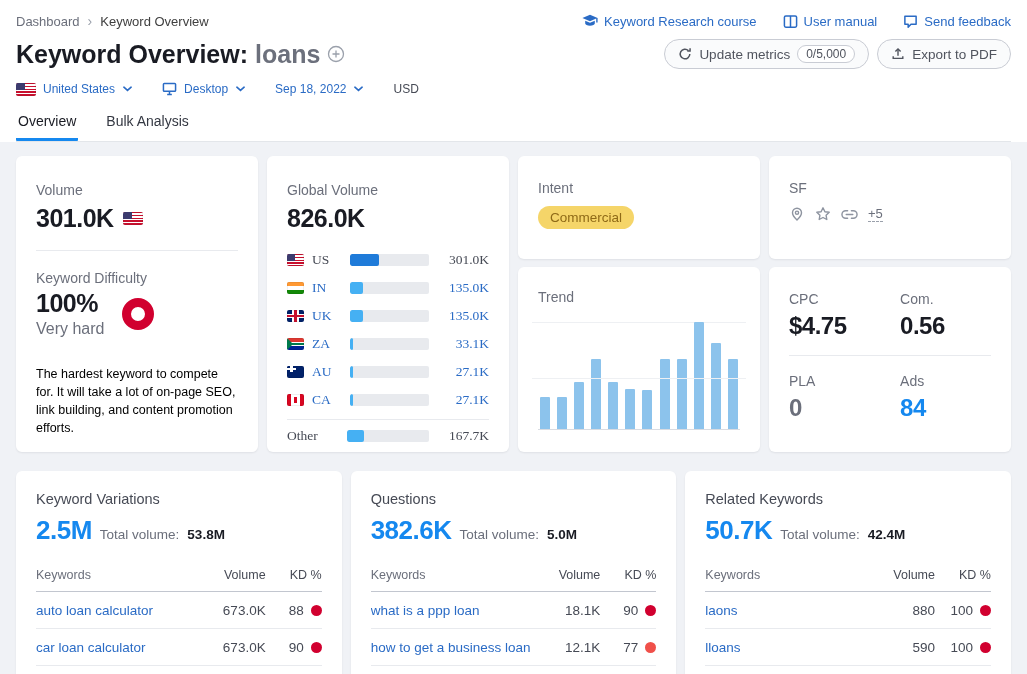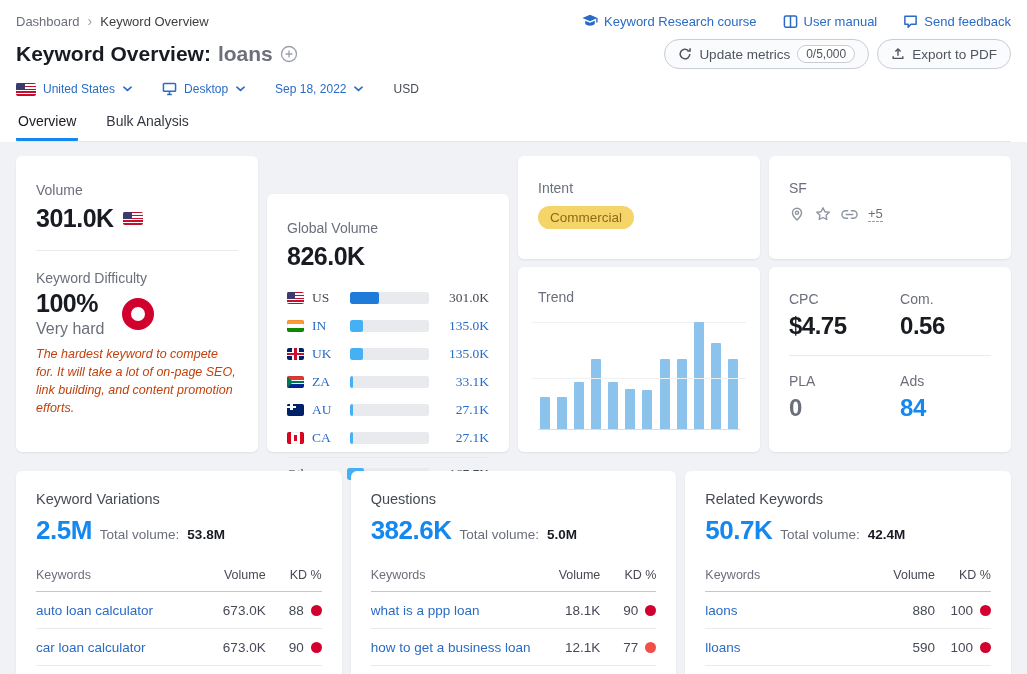--- a/index.html
+++ b/index.html
@@ -11,21 +11,21 @@
   .page-header { background:#fff; padding:13px 16px 0 16px; }
   .top-row { display:flex; justify-content:space-between; align-items:center; }
   .breadcrumb { font-size:13px; color:#6b6f7b; display:flex; align-items:center; gap:8px; }
   .breadcrumb .sep { color:#9aa0ab; font-size:14px; }
   .breadcrumb .crumb-current { color:#404040; }
   .header-links { display:flex; gap:26px; }
   .hlink { display:flex; align-items:center; gap:6px; font-size:13px; color:#2a6bc5; }
   .hlink svg { display:block; }
 
   .title-row { display:flex; justify-content:space-between; align-items:center; margin-top:10px; }
-  .page-title { font-size:21px; font-weight:bold; color:#191b23; display:flex; align-items:center; gap:7px; }
+  .page-title { font-size:25px; font-weight:bold; color:#191b23; display:flex; align-items:center; gap:7px; }
   .page-title .kw { color:#6c707c; font-weight:bold; }
   .add-kw { color:#9aa0ab; display:flex; align-items:center; }
   .btn-group { display:flex; gap:8px; }
   .pill-btn { display:flex; align-items:center; gap:7px; height:30px; padding:0 13px;
     border:1px solid #c9ccd4; border-radius:16px; background:#fafbfc; font-size:13.5px;
     color:#50545e; cursor:pointer; font-family:"Liberation Sans",sans-serif; }
   .count-badge { background:#fff; border:1px solid #c9ccd4; border-radius:10px;
     padding:1px 8px; font-size:12px; color:#50545e; }
 
   .filters-row { display:flex; align-items:center; gap:30px; margin-top:13px; font-size:12px; }
@@ -49,24 +49,24 @@
   .big-val { font-size:25px; font-weight:bold; color:#191b23; letter-spacing:-0.5px; }
 
   
   .vol-card { padding:26px 20px 0 20px; }
   .val-row { display:flex; align-items:center; gap:9px; margin-top:6px; }
   .divider { border-top:1px solid #e8eaee; margin:17px 0 19px 0; }
   .kd-wrap { display:flex; align-items:center; gap:18px; margin-top:4px; }
   .kd-left .big-val { line-height:1.1; }
   .kd-level { font-size:16px; color:#6b6f7b; margin-top:2px; }
   .donut { width:32px; height:32px; border:9px solid #d1002f; border-radius:50%; }
-  .kd-desc { font-size:12.5px; color:#c2410c; line-height:1.45; margin-top:7px;font-style:italic; }
-
-  
-  .gv-card { padding:26px 20px 0 20px;margin-top:38px; }
+  .kd-desc { font-size:12.5px; color:#000000; line-height:1.45; margin-top:27px; }
+
+  
+  .gv-card { padding:26px 20px 0 20px; }
   .gv-rows { margin-top:13px; }
   .gv-row { display:flex; align-items:center; height:28px; gap:8px; font-size:13.5px;font-family:Liberation Serif, serif; }
   .gv-code { width:30px; }
   .gv-code.dark { color:#464a55; }
   .gv-track { flex:1; height:12px; background:#e8eaee; border-radius:2px; overflow:hidden; }
   .gv-fill { display:block; height:100%; background:#45b0f3; border-radius:2px; }
   .gv-fill.us { background:#1f7bd9; }
   .gv-val { width:52px; text-align:right; color:#2a6bc5; }
   .gv-val.dark { color:#464a55; }
   .gv-other { border-top:1px solid #e8eaee; margin-top:5px; padding-top:5px; }

